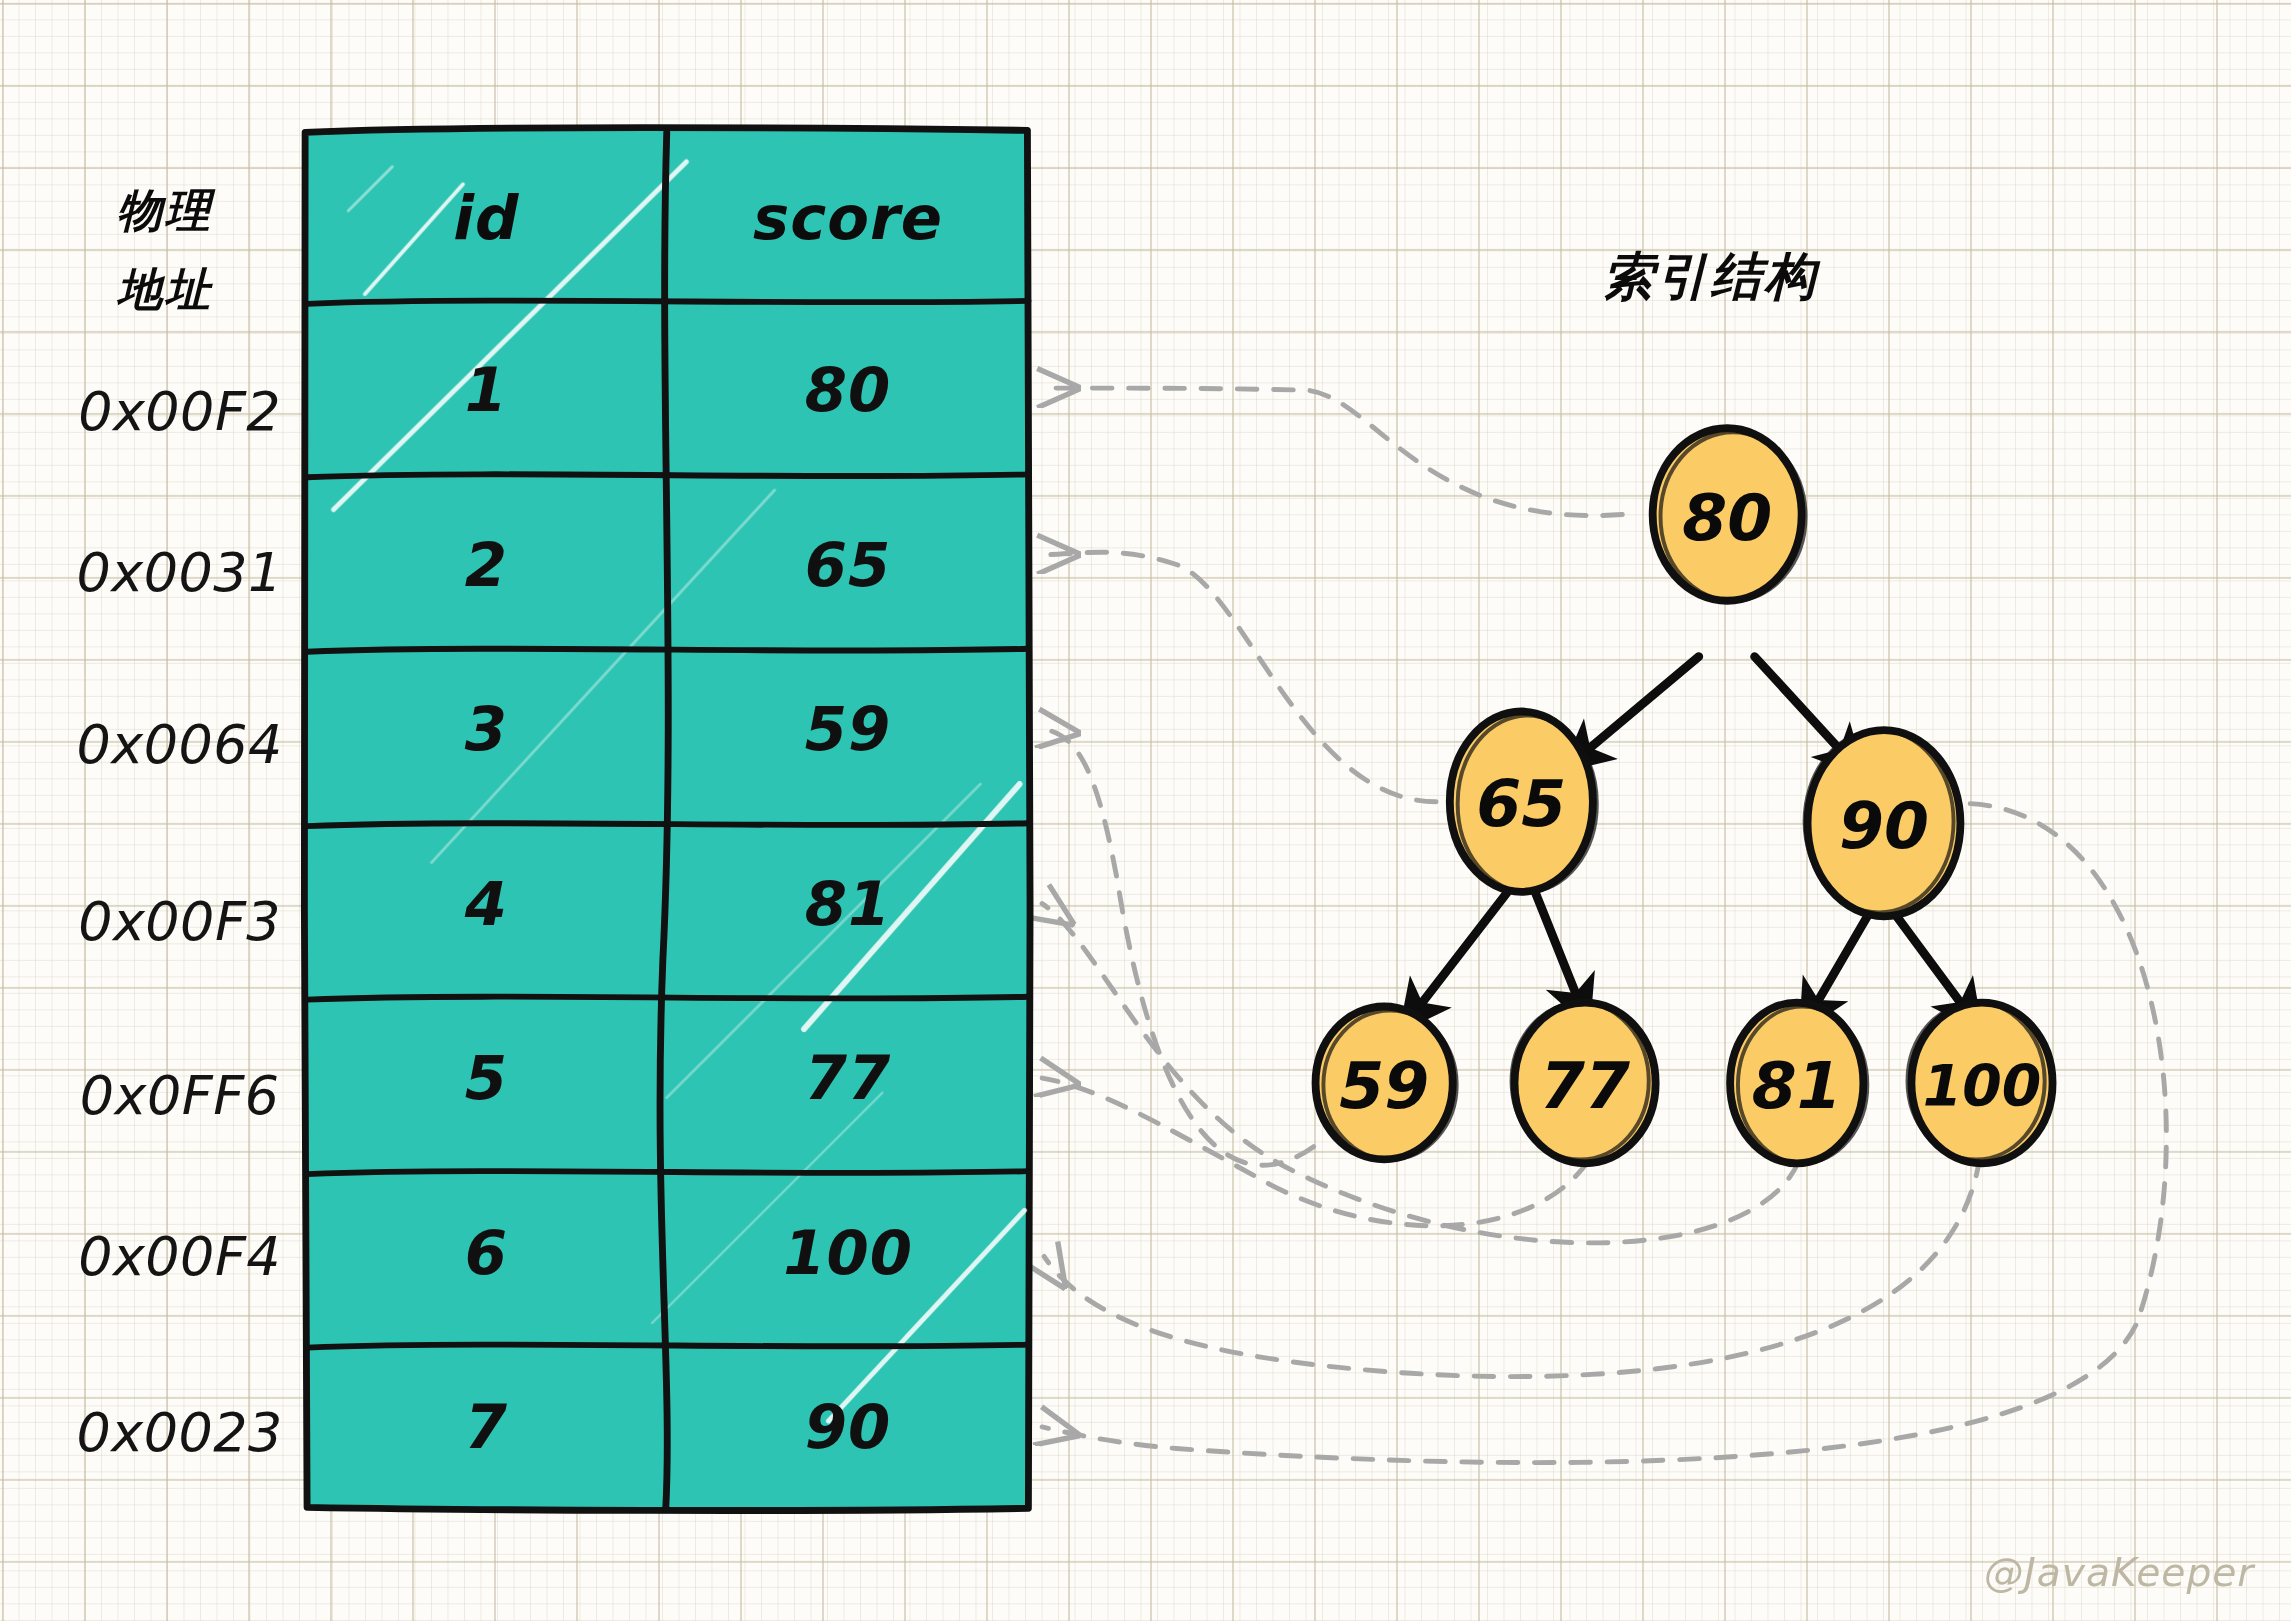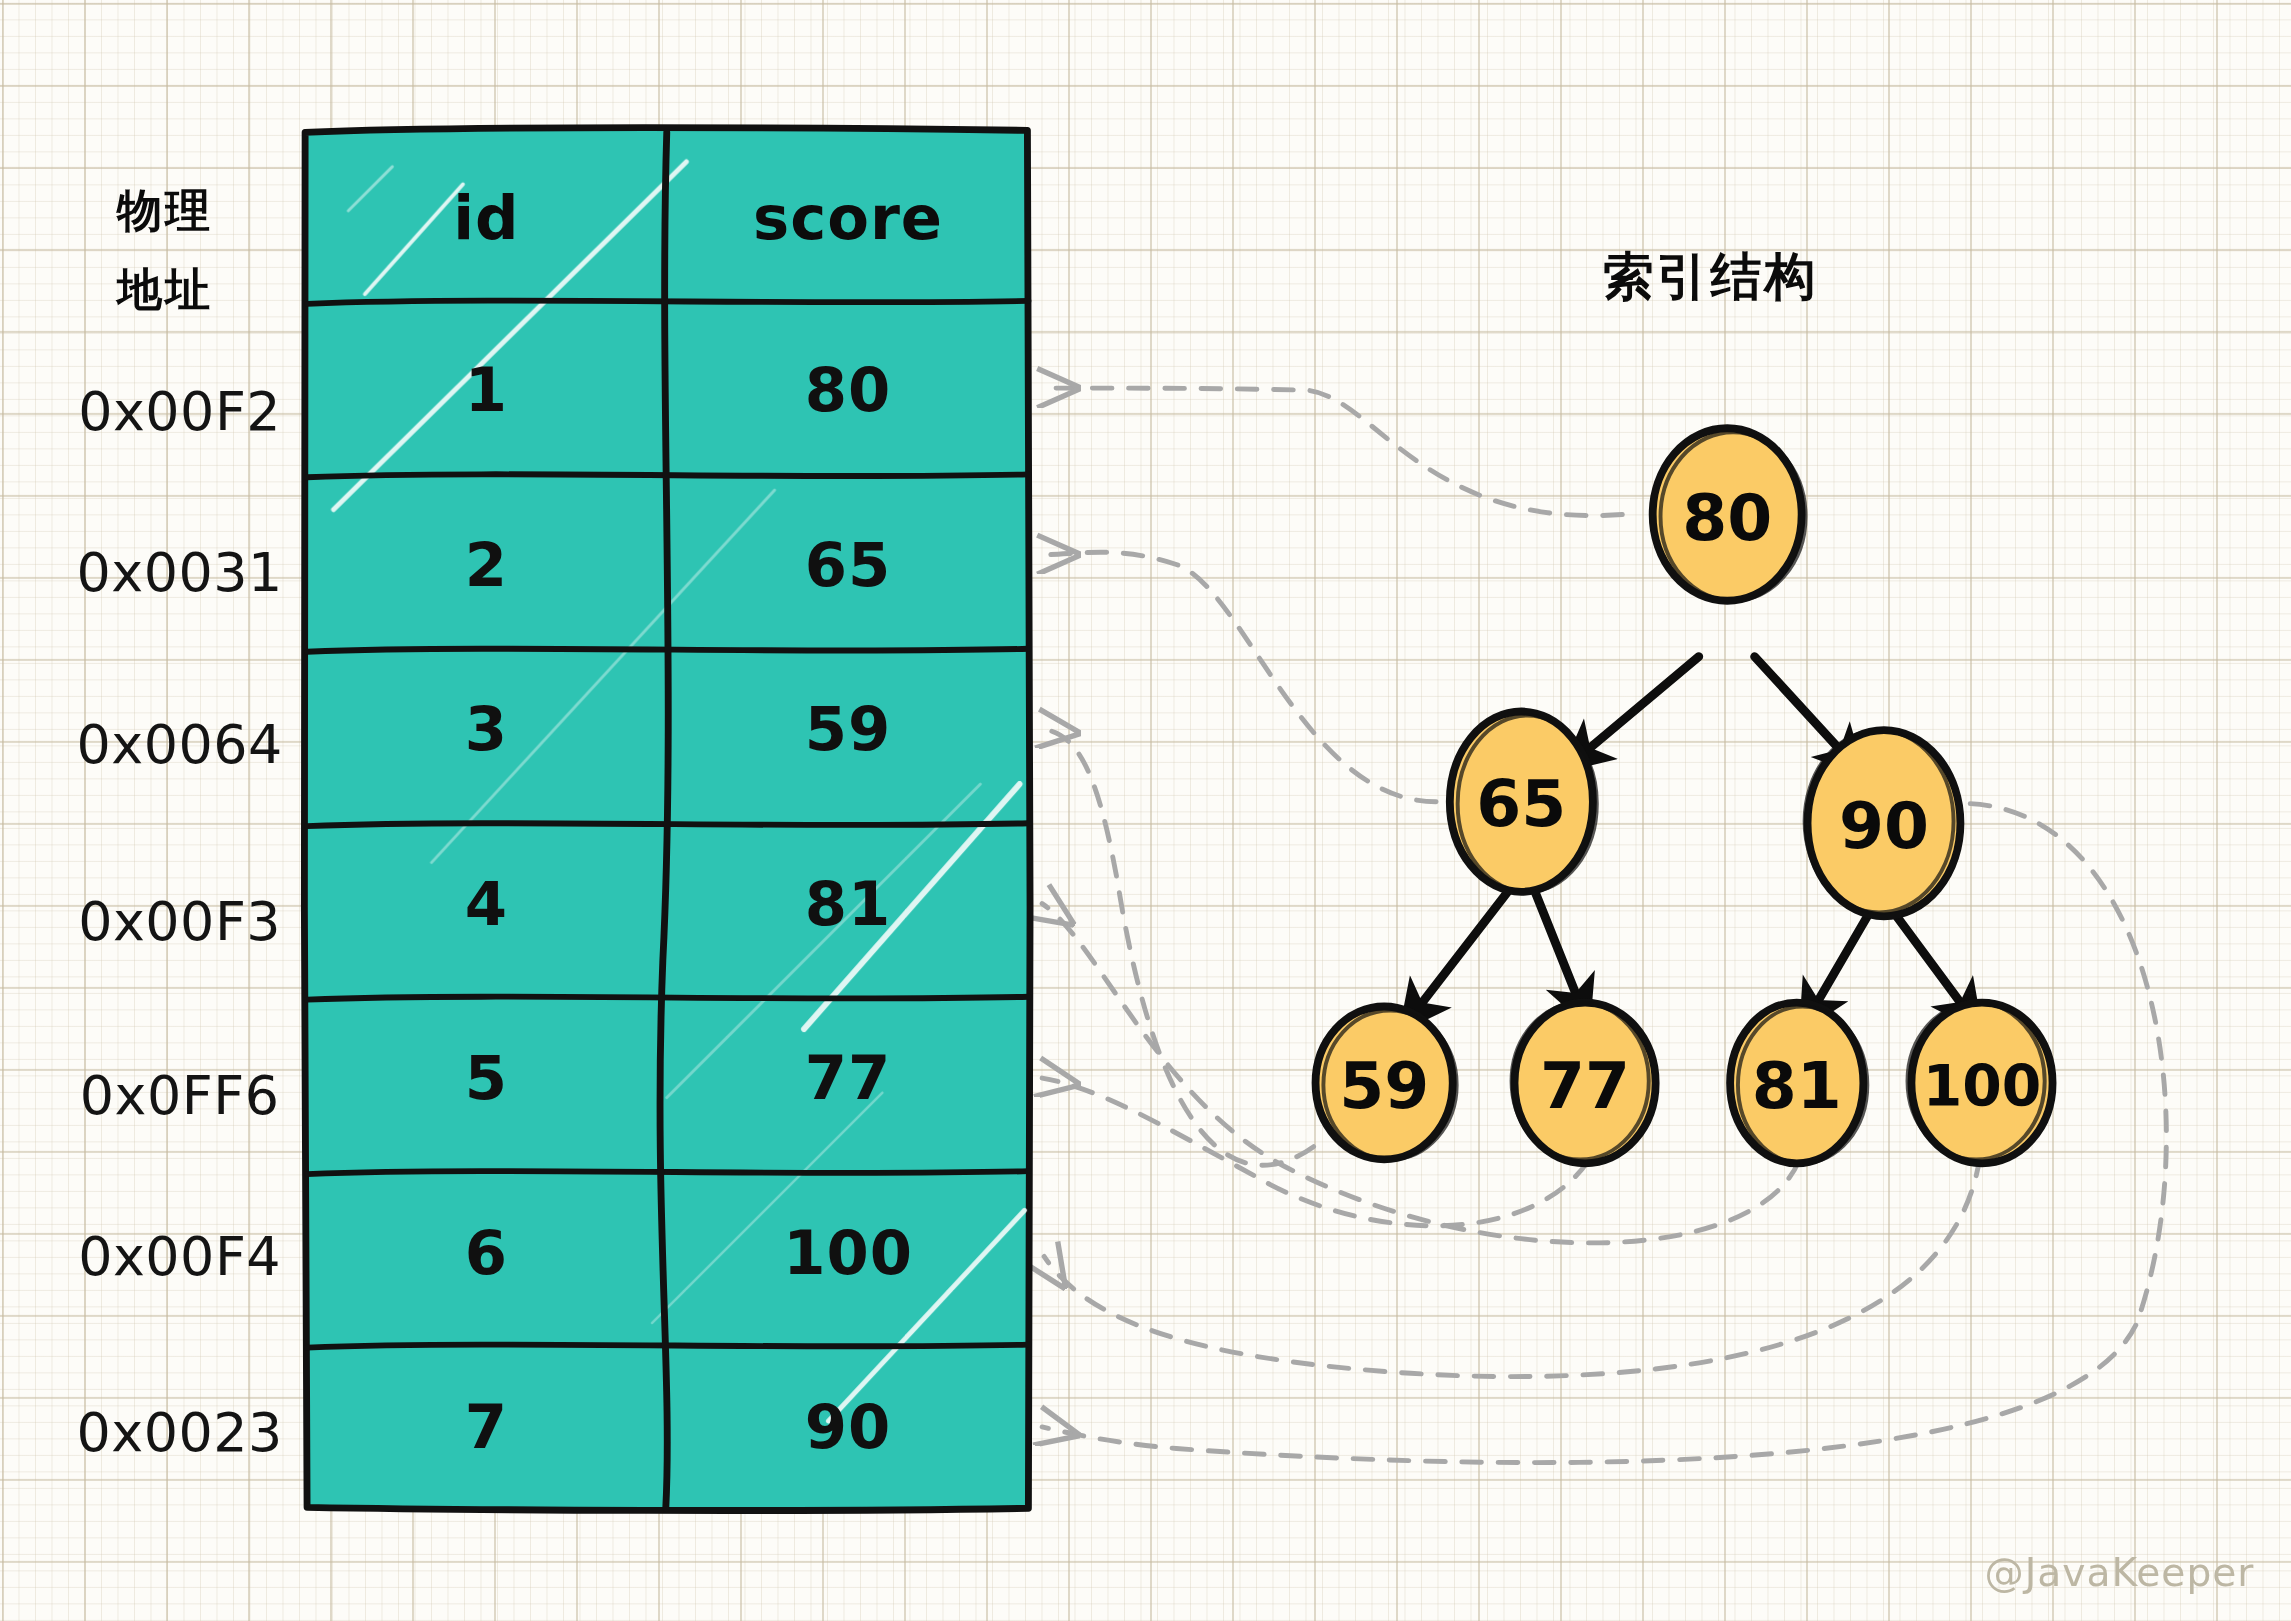--- a/index.html
+++ b/index.html
@@ -16,20 +16,21 @@
     height: 1621px;
     overflow: hidden;
     background-color: #fdfcf8;
     background-image:
       linear-gradient(to right, rgba(198,186,160,0.55) 1.6px, transparent 1.6px),
       linear-gradient(to bottom, rgba(198,186,160,0.55) 1.6px, transparent 1.6px),
       linear-gradient(to right, rgba(205,194,170,0.30) 1px, transparent 1px),
       linear-gradient(to bottom, rgba(205,194,170,0.30) 1px, transparent 1px);
     background-size: 82px 82px, 82px 82px, 16.5px 16.5px, 16.5px 16.5px;
     background-position: 2px 0px, 0px 2.9px, 2px 0px, 0px 2.9px;
+    font-style: italic;
   }
   svg.layer {
     position: absolute;
     left: 0; top: 0;
     width: 2292px;
     height: 1621px;
     overflow: visible;
   }
   
   .cell-text {

